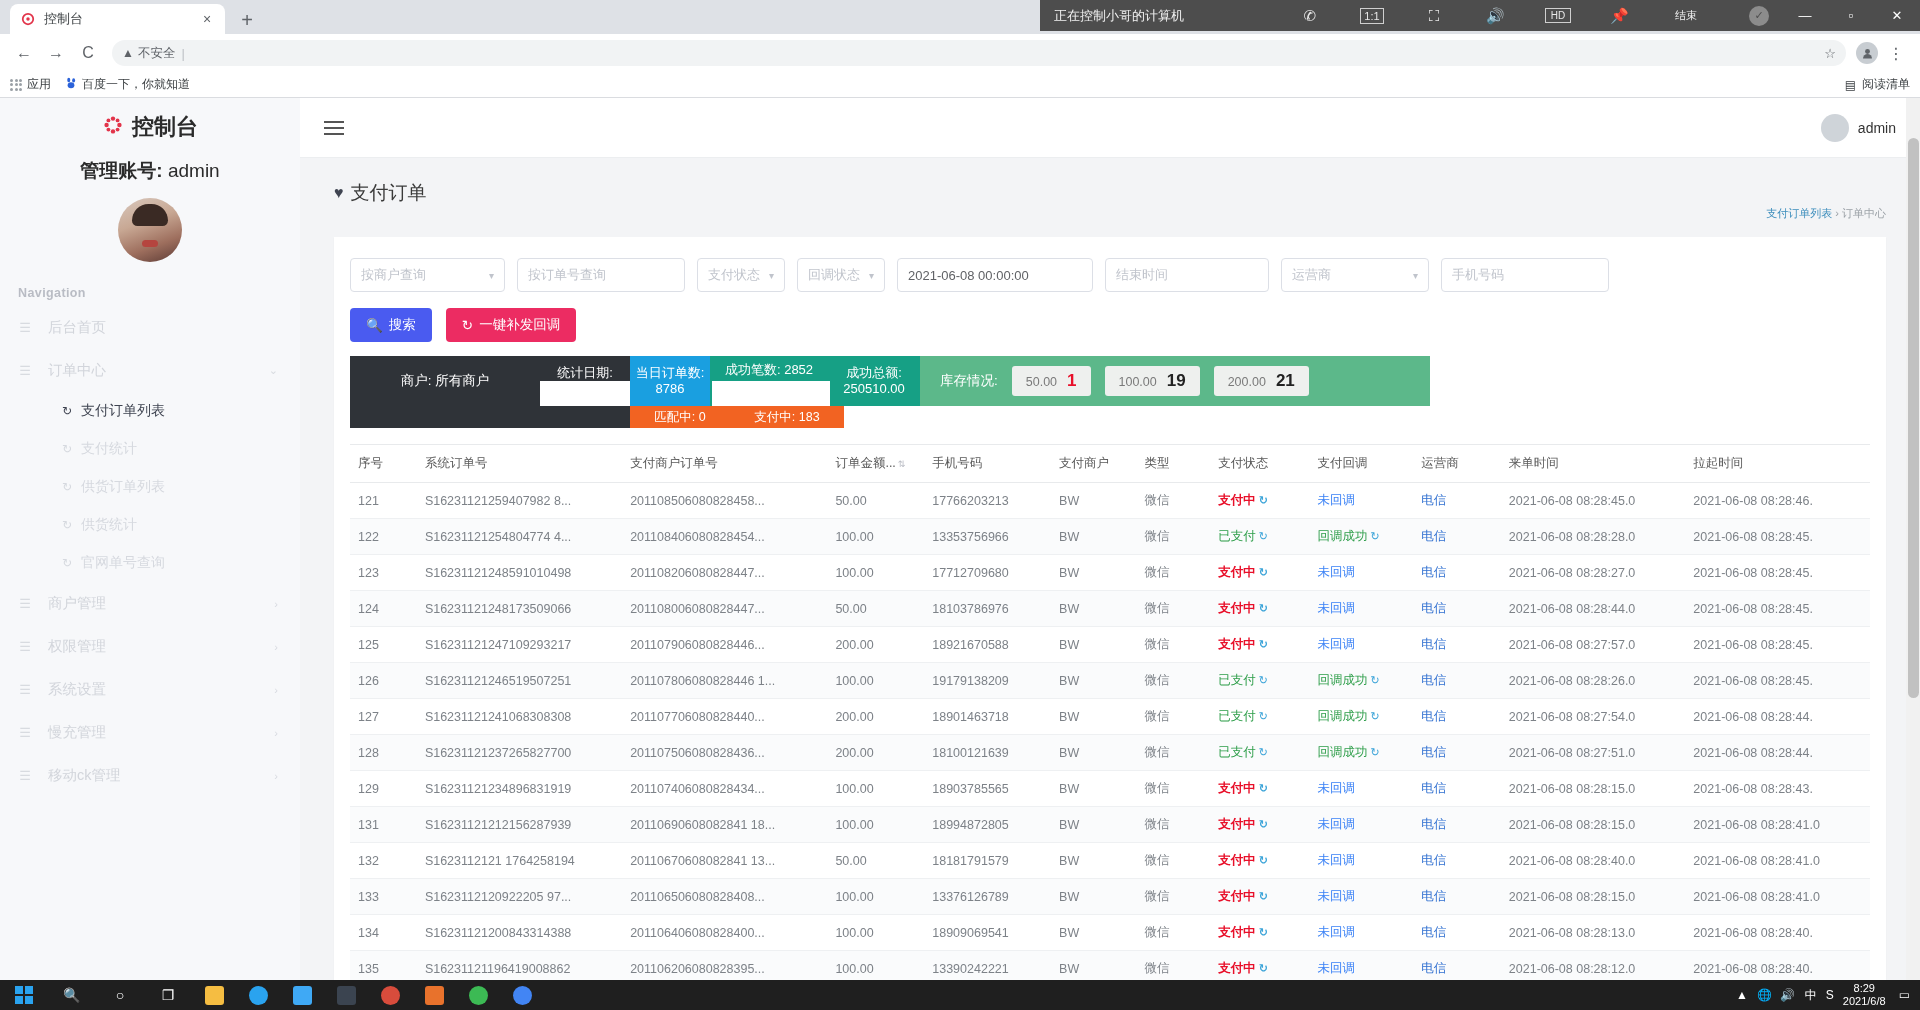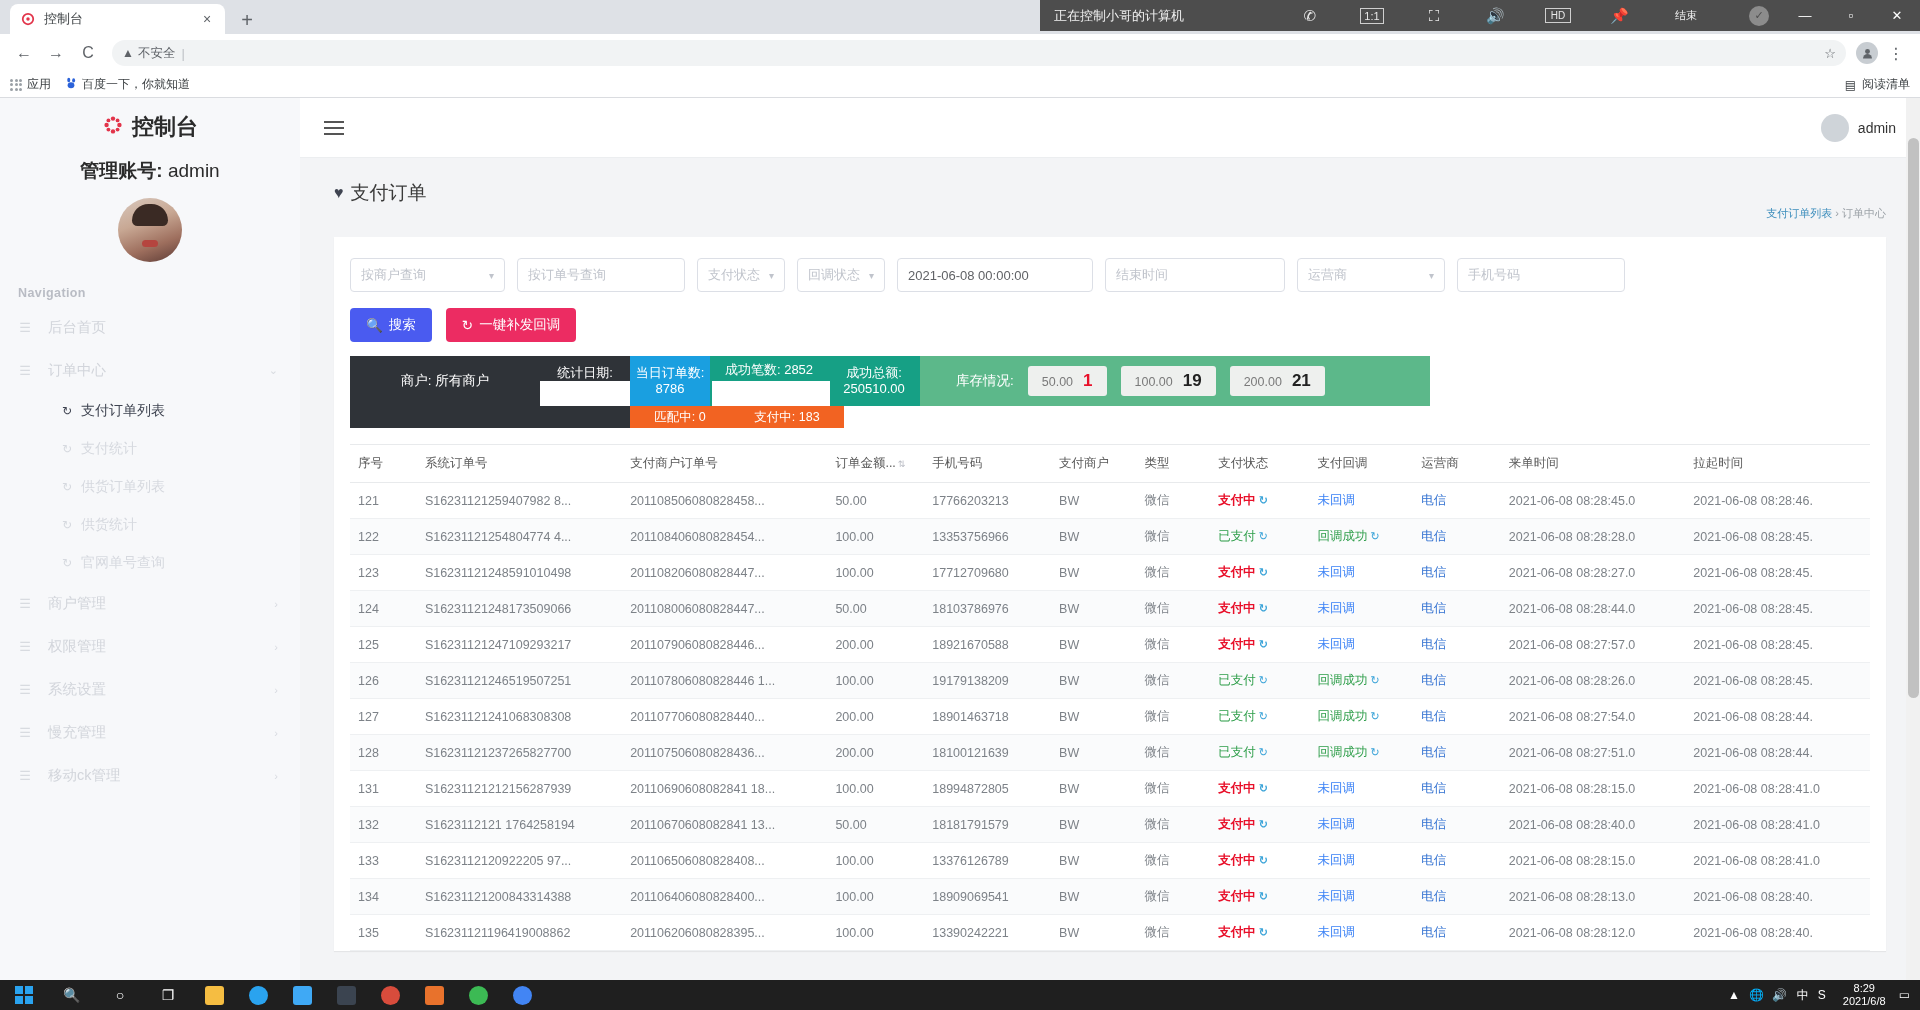--- a/index.html
+++ b/index.html
@@ -86,40 +86,40 @@
   .crumbs a { color:#3c8dbc; text-decoration:none; }
 
   .card { margin:16px 34px 0 34px; background:#fff; border-top:3px solid #fff;
           box-shadow:0 1px 1px rgba(0,0,0,.06); padding:18px 16px 0 16px; min-height:650px; }
 
   .filters { display:flex; gap:12px; align-items:center; flex-wrap:nowrap; }
   .fld { height:34px; border:1px solid #dcdfe6; border-radius:4px; display:flex; align-items:center;
          padding:0 10px; font-size:13px; color:#c0c4cc; background:#fff; }
   .fld.val { color:#606266; }
   .fld .car { margin-left:auto; color:#c0c4cc; font-size:10px; padding-left:8px; }
-  .w1{width:155px}.w2{width:168px}.w3{width:88px}.w4{width:88px}.w5{width:196px}.w6{width:180px}.w7{width:148px}.w8{width:168px}
+  .w1{width:155px}.w2{width:168px}.w3{width:88px}.w4{width:88px}.w5{width:196px}.w6{width:164px}.w7{width:148px}.w8{width:168px}
 
   .btnrow { display:flex; gap:14px; margin-top:16px; }
   .btn { height:34px; border-radius:4px; display:flex; align-items:center; gap:6px; padding:0 16px;
          font-size:13.5px; color:#fff; }
   .btn.blue { background:#4a5bf0; }
   .btn.pink { background:#ec2c62; }
 
   .stats { display:flex; margin-top:14px; height:50px; width:1080px; }
   .st-dark { background:#2f3338; color:#fff; display:flex; align-items:center; justify-content:center;
              font-size:13.5px; flex:0 0 190px; position:relative; }
   .st-date { background:#2f3338; color:#fff; flex:0 0 90px; display:flex; flex-direction:column;
              align-items:center; justify-content:center; font-size:13px; line-height:1.25; }
   .st-blue { background:#1a9fe0; color:#fff; flex:0 0 80px; display:flex; flex-direction:column;
              align-items:center; justify-content:center; font-size:13px; line-height:1.25; }
   .st-green1 { background:#16a085; color:#fff; flex:0 0 118px; display:flex; align-items:flex-start;
                justify-content:center; font-size:13px; padding-top:5px; }
   .st-green2 { background:#16a085; color:#fff; flex:0 0 92px; display:flex; flex-direction:column;
                align-items:center; justify-content:center; font-size:13px; line-height:1.25; }
-  .st-stock { background:#5cb88a; color:#fff; flex:1; display:flex; align-items:center; gap:14px; padding-left:36px; }
+  .st-stock { background:#5cb88a; color:#fff; flex:1; display:flex; align-items:center; gap:14px; padding-left:20px; }
   .st-stock .lbl { font-size:13.5px; }
   .chip { background:#eef0ee; border-radius:3px; padding:5px 14px; display:flex; align-items:baseline; gap:10px; }
   .chip .amt { font-size:12.5px; color:#7a7a7a; }
   .chip .cnt { font-size:17px; font-weight:bold; color:#222; }
   .chip .cnt.red { color:#e8102a; }
   .stats-b { display:flex; height:22px; width:1080px; }
   .sb-dark { background:#2f3338; flex:0 0 280px; }
   .sb-orange { background:#f26322; flex:0 0 214px; color:#fff; display:flex; align-items:center;
                justify-content:space-around; font-size:12.5px; }
   .sb-rest { flex:1; background:#fff; }
@@ -145,21 +145,21 @@
   .scrollthumb { position:absolute; right:1px; top:40px; width:11px; height:560px; background:#c1c1c1; border-radius:6px; }
 
   
   .taskbar { position:absolute; left:0; bottom:0; width:1920px; height:30px; background:#1f1f1f;
              display:flex; align-items:center; color:#fff; }
   .tb-left { display:flex; align-items:center; }
   .tb-btn { width:48px; height:30px; display:flex; align-items:center; justify-content:center; font-size:14px; }
   .tb-app { width:44px; height:30px; display:flex; align-items:center; justify-content:center; }
   .appsq { width:19px; height:19px; border-radius:3px; }
   .tb-right { margin-left:auto; display:flex; align-items:center; gap:9px; padding-right:10px; font-size:11px; }
-  .clock { text-align:center; line-height:1.15; font-size:11px; padding-right:4px;margin-left:8px; }
+  .clock { text-align:center; line-height:1.15; font-size:11px; padding-right:4px; }
   .tb-ico { font-size:12px; }
 </style>
 </head>
 <body>
 
 <div class="browser">
 
   <div class="tabstrip">
     <div class="tab">
       <span class="tab-fav">
@@ -588,20 +588,34 @@
               <td>18100121639</td>
               <td>BW</td>
               <td>微信</td>
               <td class="c-green">已支付<span class="spin">↻</span></td>
               <td class="c-green">回调成功<span class="spin">↻</span></td>
               <td class="c-blue">电信</td>
               <td>2021-06-08 08:27:51.0</td>
               <td>2021-06-08 08:28:44.</td>
             </tr>
             <tr>
+              <td>129</td>
+              <td>S16231121234896831919</td>
+              <td>201107406080828434...</td>
+              <td>100.00</td>
+              <td>18903785565</td>
+              <td>BW</td>
+              <td>微信</td>
+              <td class="c-red">支付中<span class="spin">↻</span></td>
+              <td class="c-dark">未回调</td>
+              <td class="c-blue">电信</td>
+              <td>2021-06-08 08:28:15.0</td>
+              <td>2021-06-08 08:28:43.</td>
+            </tr>
+            <tr>
               <td>131</td>
               <td>S16231121212156287939</td>
               <td>20110690608082841 18...</td>
               <td>100.00</td>
               <td>18994872805</td>
               <td>BW</td>
               <td>微信</td>
               <td class="c-red">支付中<span class="spin">↻</span></td>
               <td class="c-dark">未回调</td>
               <td class="c-blue">电信</td>

